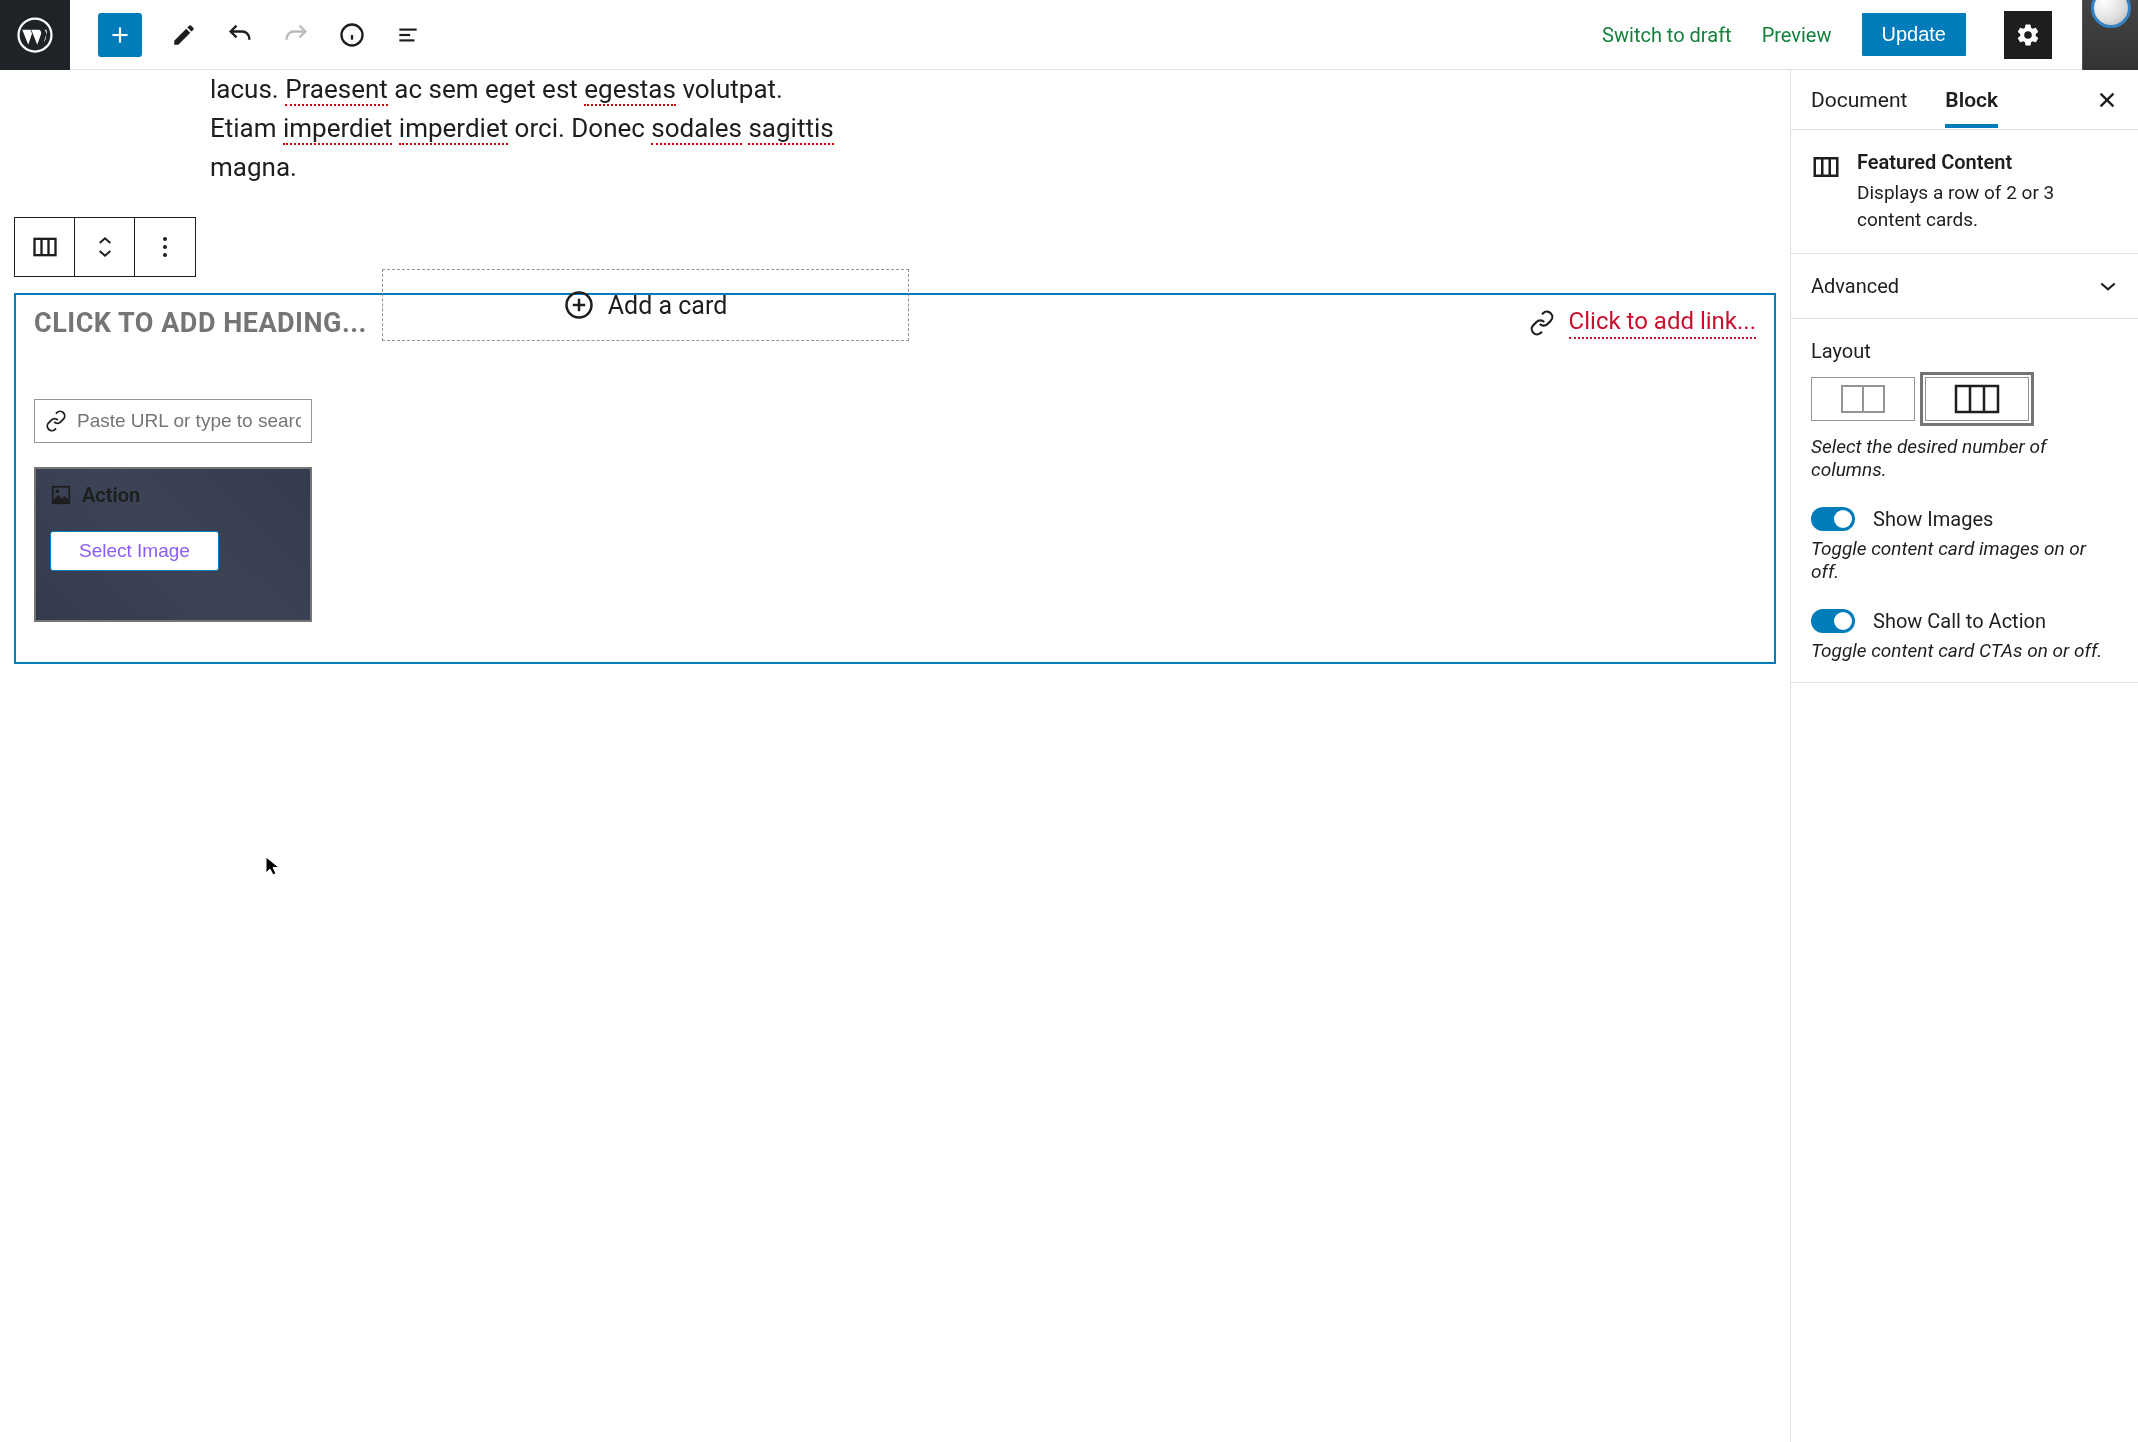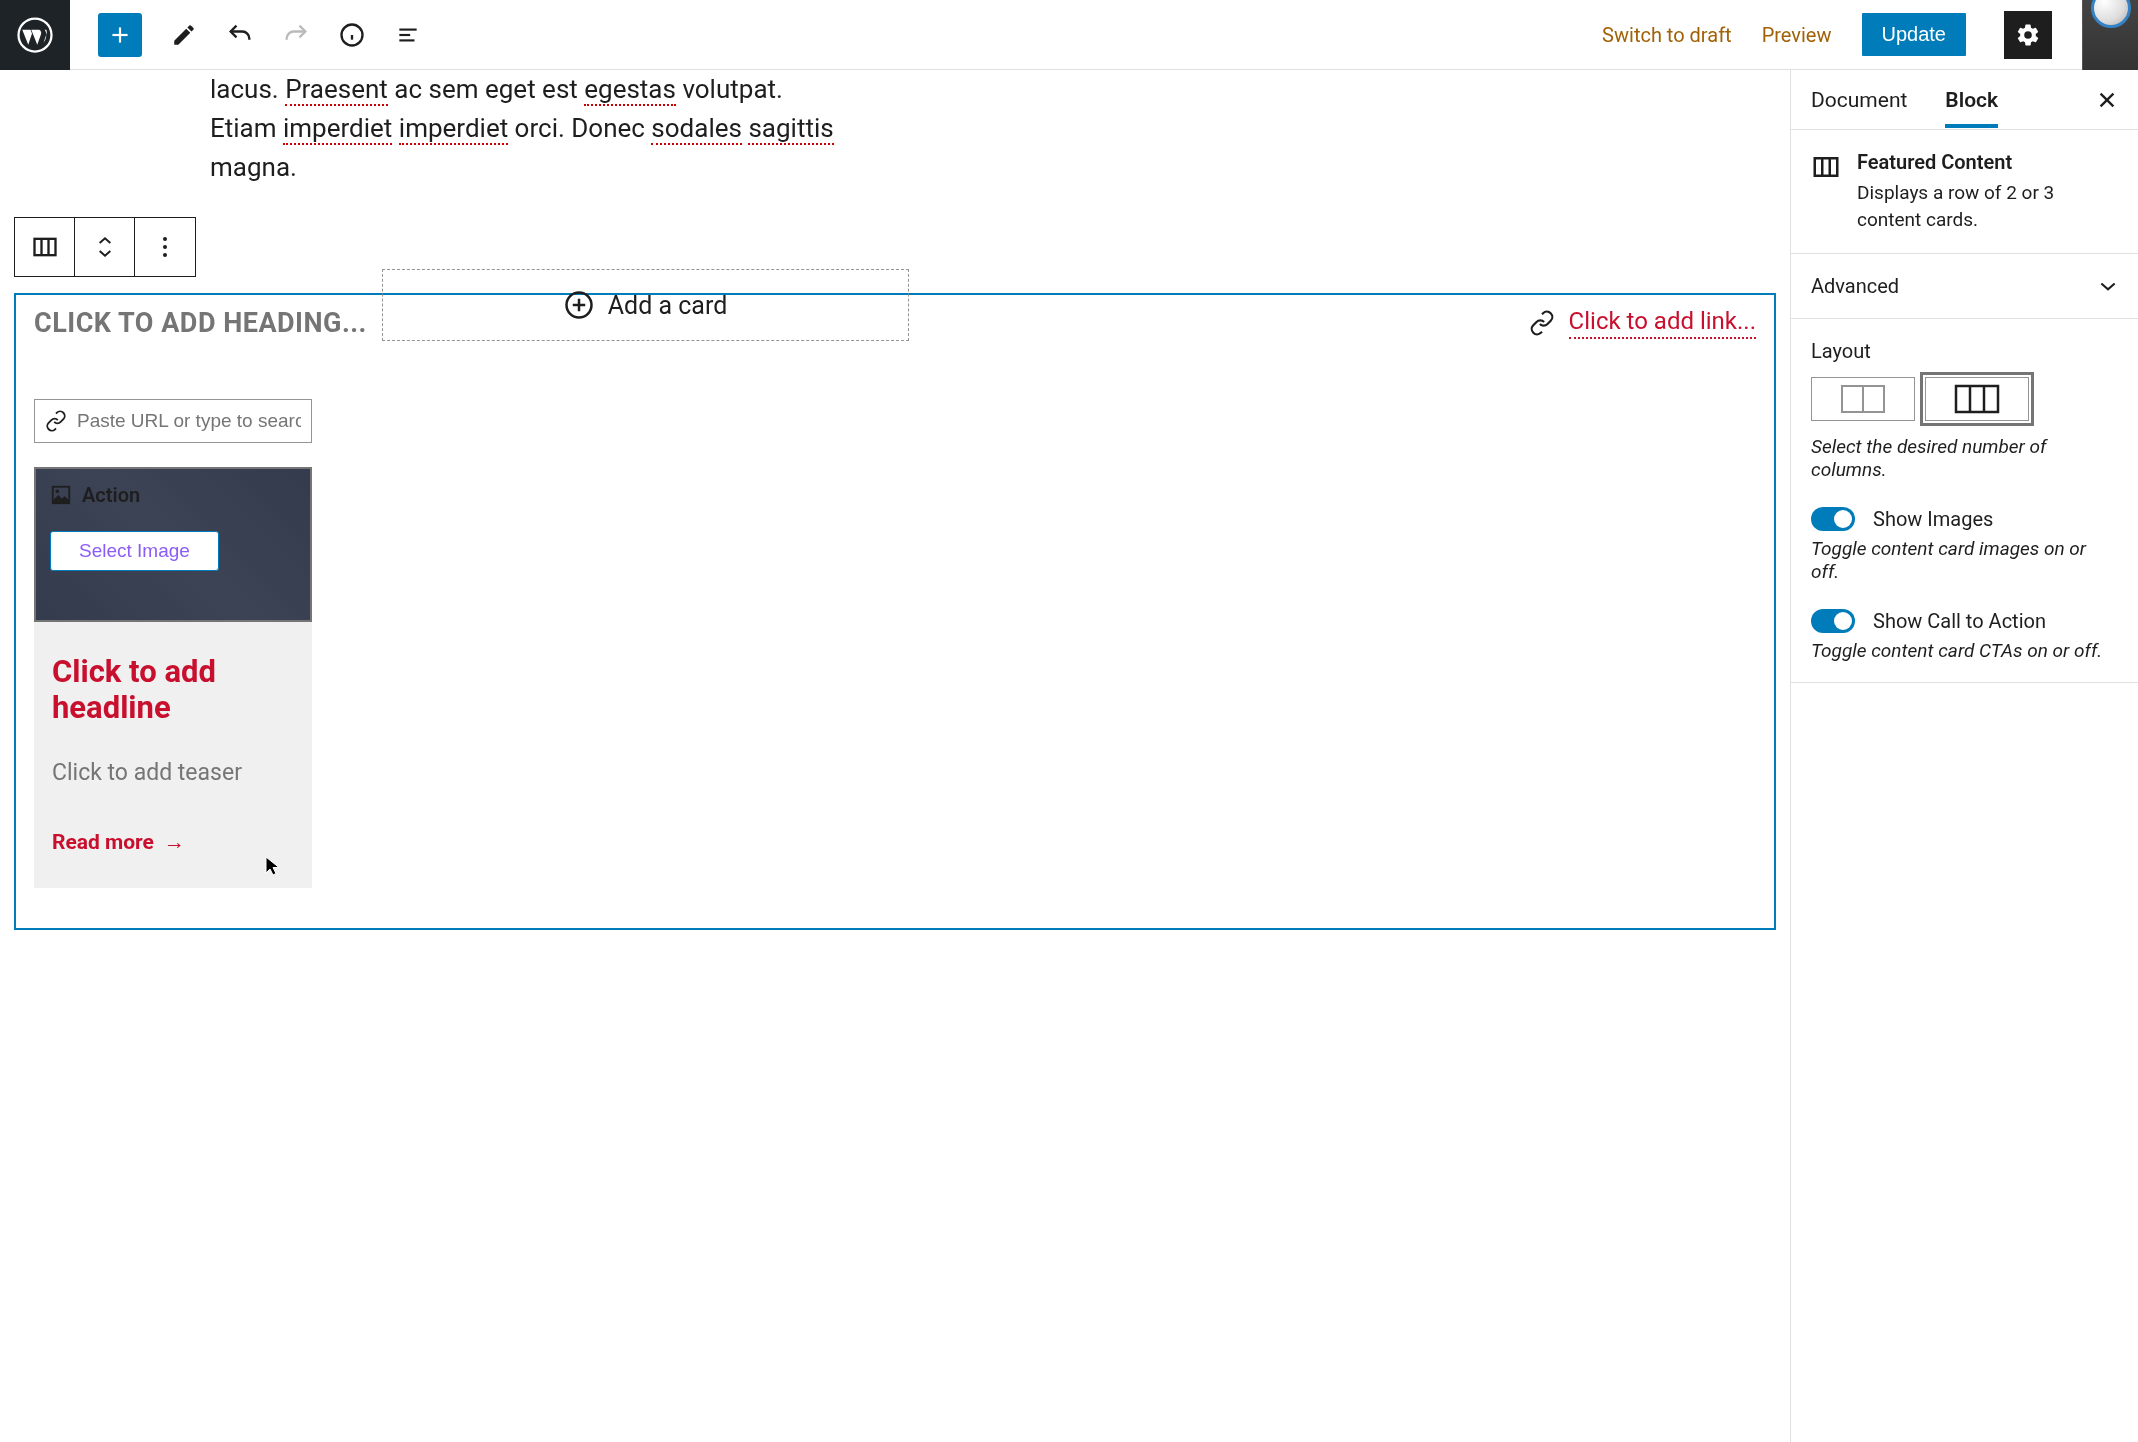--- a/index.html
+++ b/index.html
@@ -7,21 +7,21 @@
 
 
 .topbar { height: 70px; display: flex; align-items: center; border-bottom: 1px solid #e0e0e0; }
 .wp-logo { width: 70px; height: 70px; background: #1d2327; display: flex; align-items: center; justify-content: center; }
 .wp-logo svg { width: 36px; height: 36px; }
 .add-block { width: 44px; height: 44px; background: #007cba; display: flex; align-items: center; justify-content: center; margin-left: 28px; border-radius: 3px; }
 .toolbar-icons { display: flex; align-items: center; gap: 28px; margin-left: 28px; }
 .toolbar-icon { width: 28px; height: 28px; display: flex; align-items: center; justify-content: center; color: #1e1e1e; }
 .toolbar-icon.disabled { color: #bbb; }
 .topbar-right { margin-left: auto; display: flex; align-items: center; gap: 30px; padding-right: 0; }
-.link-btn { color: #a16207; font-size: 20px; text-decoration: none; }
+.link-btn { color: #15803d; font-size: 20px; text-decoration: none; }
 .update-btn { background: #007cba; color: #fff; padding: 10px 20px; font-size: 20px; border: none; border-radius: 1px; }
 .settings-btn { width: 48px; height: 48px; background: #1e1e1e; display: flex; align-items: center; justify-content: center; margin-left: 8px; }
 .avatar-wrap { width: 56px; height: 70px; background: linear-gradient(#444,#333); display:flex; align-items:center; justify-content:center; border-left: 1px solid #555; position: relative; }
 .avatar { width: 40px; height: 40px; border-radius: 50%; background: radial-gradient(circle at 30% 30%, #fff, #ddd 60%, #aaa); border: 3px solid #3582c4; position: absolute; top: -12px; }
 
 
 .main { display: flex; height: calc(100vh - 70px); }
 .editor { flex: 1; overflow: hidden; position: relative; padding: 0 0 0 0; }
 .sidebar { width: 348px; border-left: 1px solid #e0e0e0; overflow-y: auto; }
 
@@ -224,28 +224,20 @@
                       <rect x="3" y="3" width="18" height="18" fill="none" stroke="#1e1e1e" stroke-width="2"></rect>
                       <circle cx="8" cy="8" r="2"></circle>
                       <path d="M3 18l6-6 4 4 3-3 5 5v3H3z"></path>
                     </svg>
                 </span>
                 <span>Action</span>
               </div>
               <button class="select-img-btn">Select Image</button>
             </div>
 
-            <div class="card-lower">
-              <div class="card-headline">Click to add headline</div>
-              <div class="card-teaser">Click to add teaser</div>
-              <div class="card-cta">
-                <span>Read more</span>
-                <span>→</span>
-              </div>
-            </div>
             <div class="cursor">
               <svg width="18" height="22" viewBox="0 0 18 22" fill="#000">
                   <path d="M2 2l0 16 4-4 3 6 3-1.5-3-6 6 0z" stroke="#fff" stroke-width="1"></path>
                 </svg>
             </div>
           </div>
 
           <div class="add-card-col">
             <div class="add-card">
               <span>

